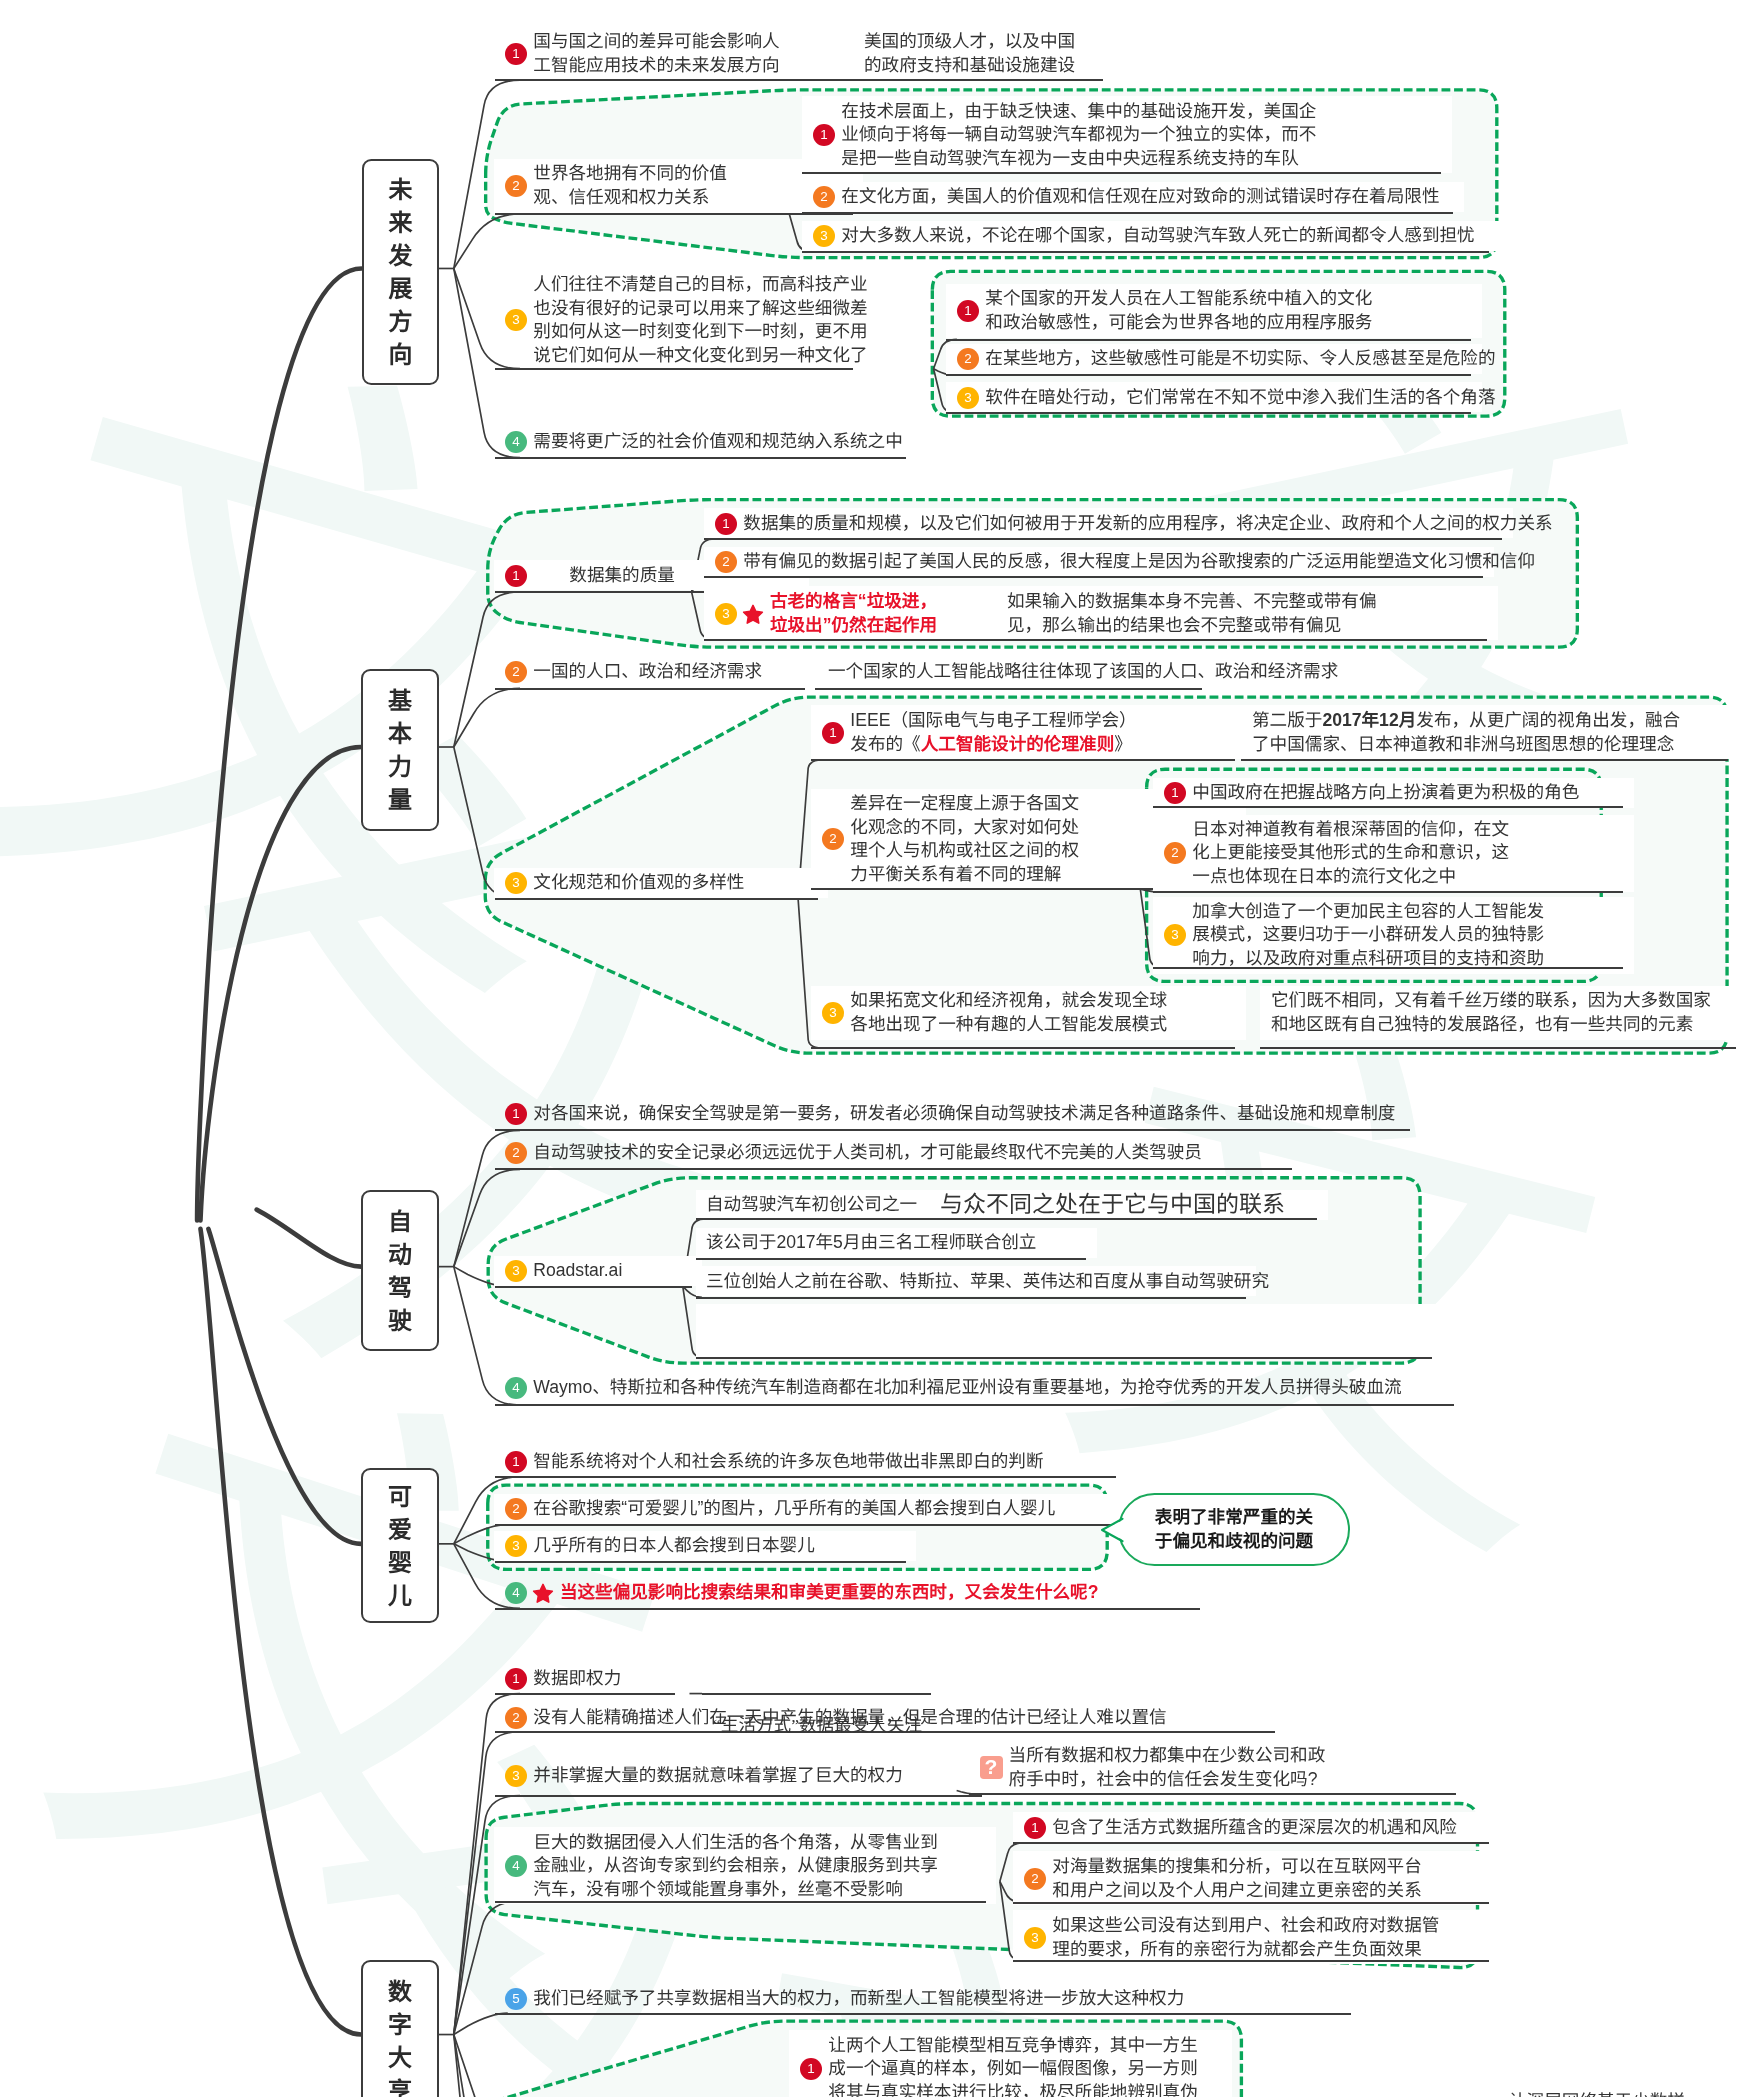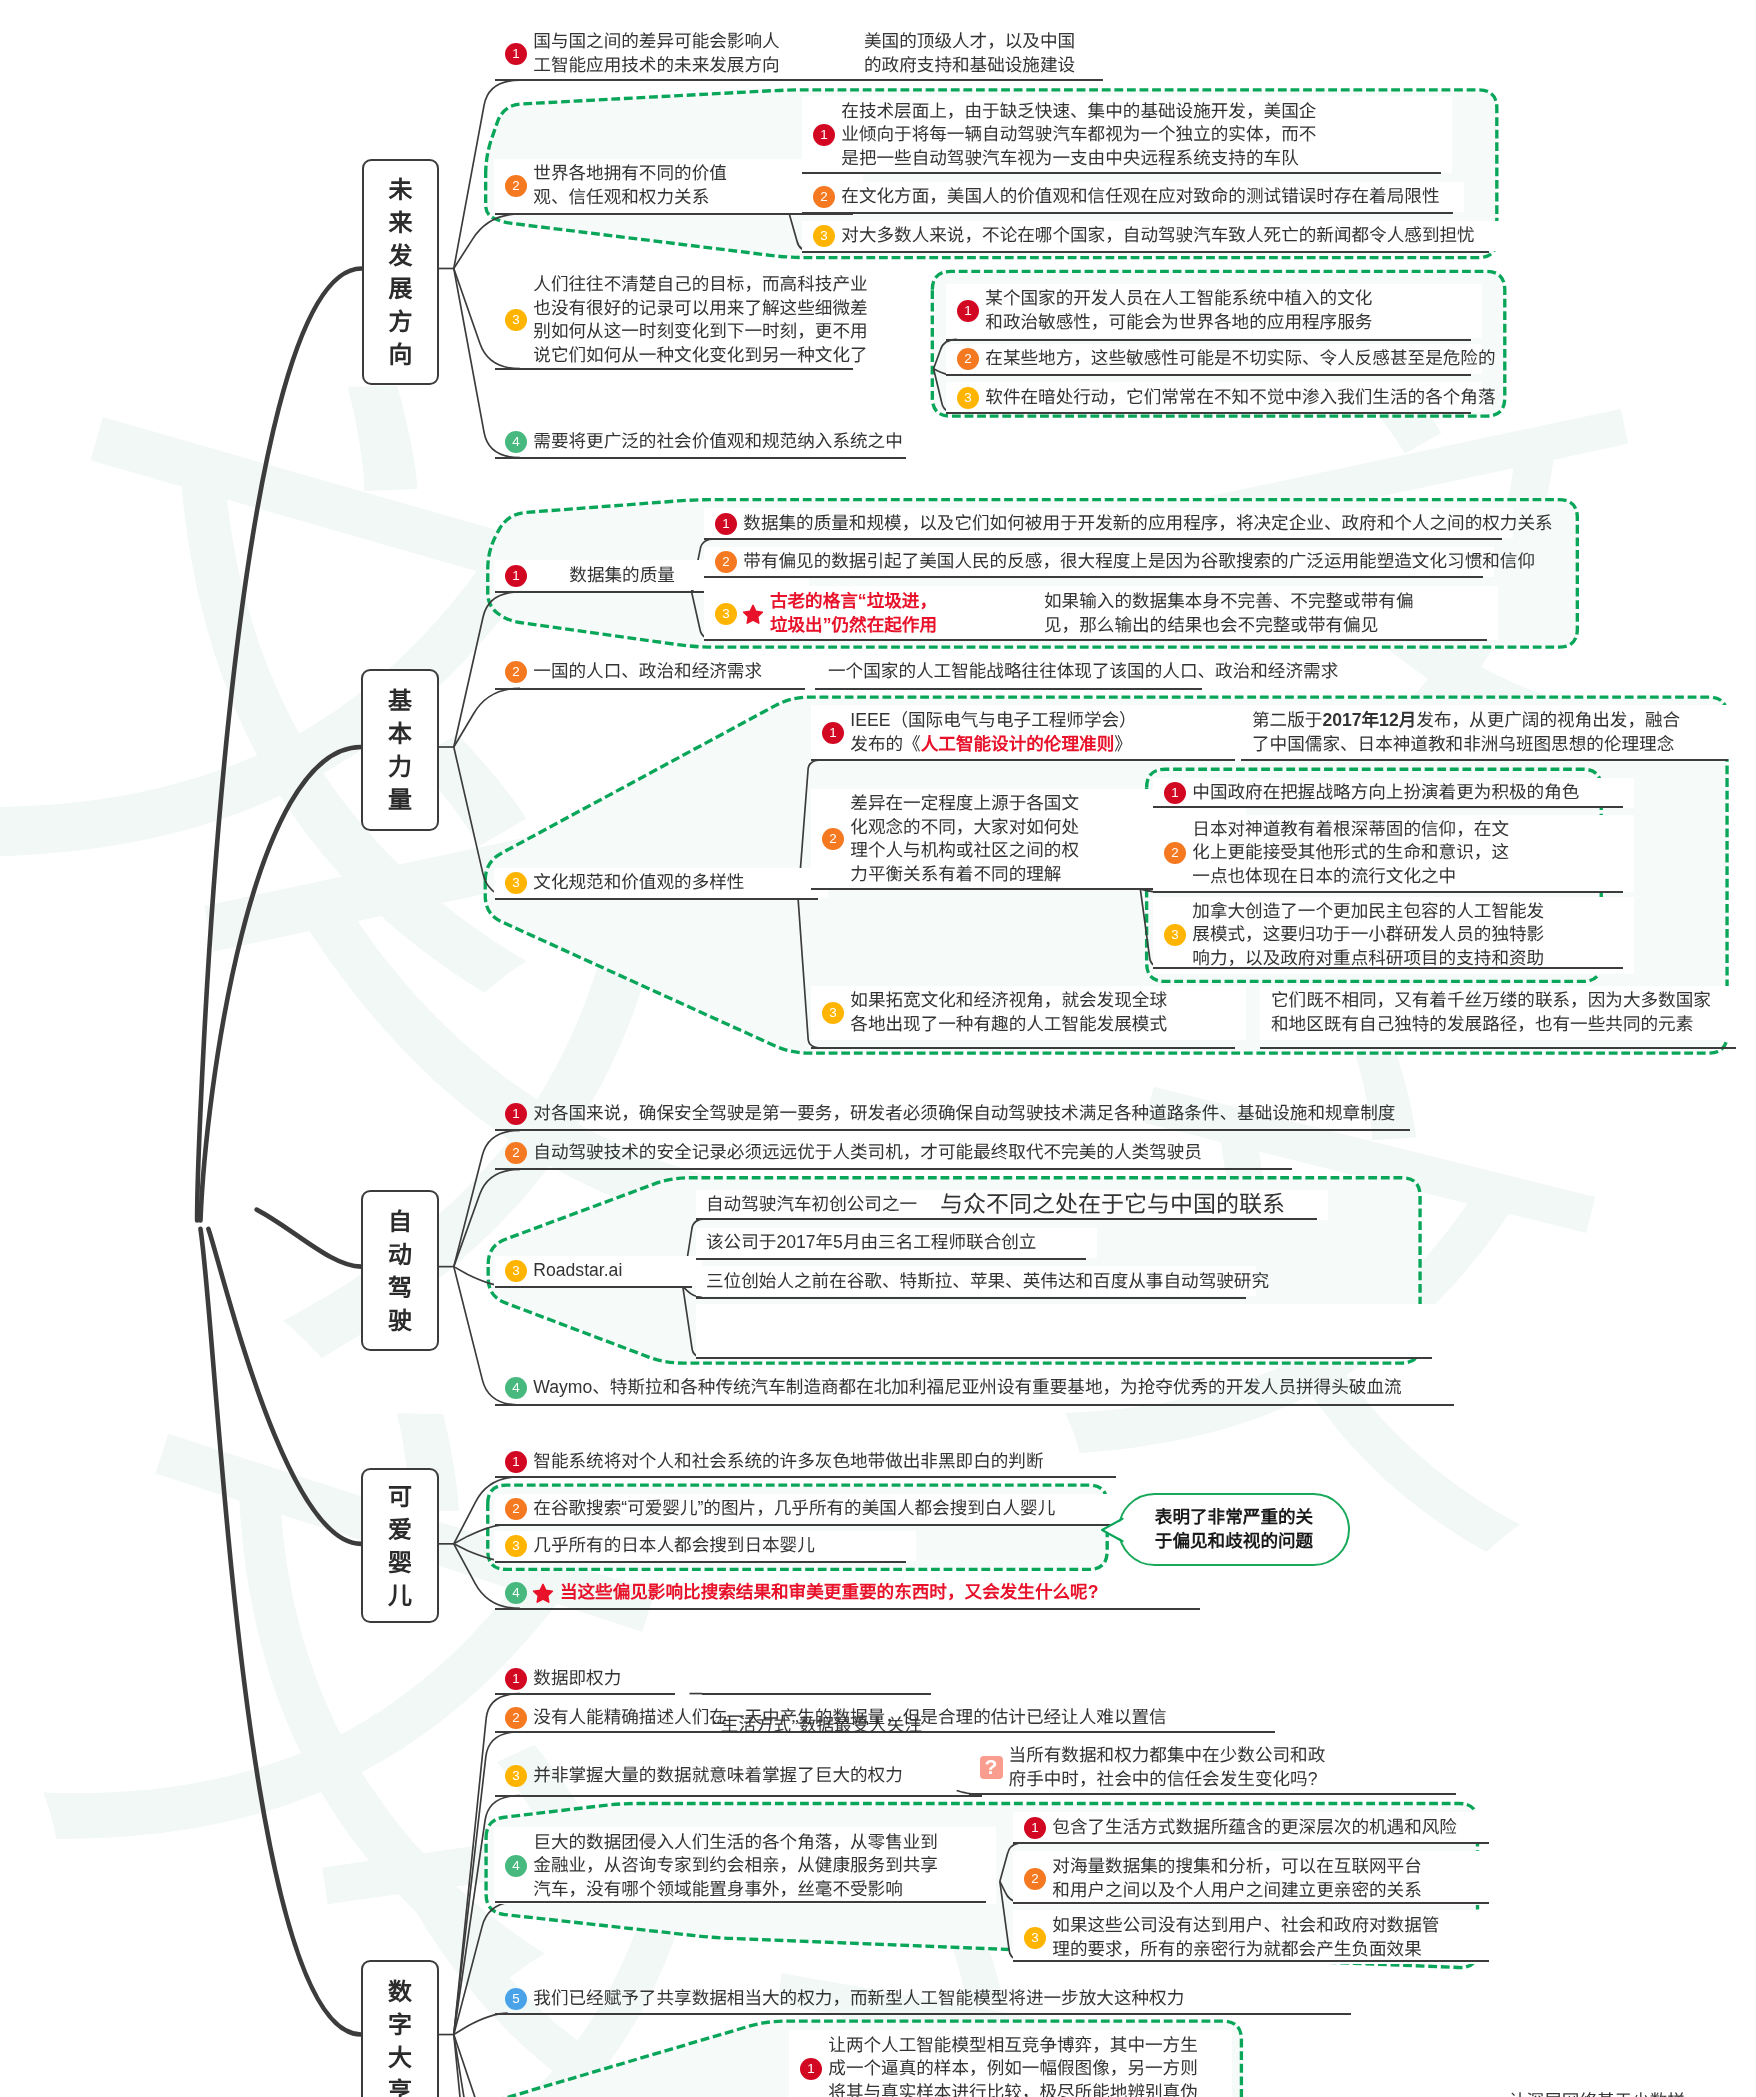--- a/index.html
+++ b/index.html
@@ -232,21 +232,21 @@
       <div style="position: absolute; left: 704px; top: 547px; width: 790px; height: 30px; background: rgb(255, 255, 255); z-index: 0;"></div>
       <div class="topic" style="left: 715px; top: 550px; height: 23.5px; font-size: 17.6px; line-height: 23.5px;"><div class="bdg" style="width: 22px; height: 22px; background: rgb(244, 121, 32); font-size: 13.4px; margin-right: 6.3px;">2</div><div class="txt" style="white-space: pre;">带有偏见的数据引起了美国人民的反感，很大程度上是因为谷歌搜索的广泛运用能塑造文化习惯和信仰</div></div>
       <div class="ul" style="left: 704px; top: 576px; width: 779px; height: 1.7px; background: rgb(60, 60, 60);"></div>
       <div style="position: absolute; left: 704px; top: 586px; width: 302px; height: 54px; background: rgb(255, 255, 255); z-index: 0;"></div>
       <div class="topic" style="left: 715px; top: 590px; height: 47px; font-size: 17.6px; line-height: 23.5px;"><div class="bdg" style="width: 22px; height: 22px; background: rgb(255, 180, 0); font-size: 13.4px; margin-right: 6.3px;">3</div><div class="bdg" style="width: 22px; height: 22px; margin-right: 5.9px; margin-left: -1.3px;"><svg viewBox="0 0 24 24" width="22" height="22" style="overflow:visible">
             <path fill="#e8122a" stroke="#e8122a" stroke-width="1.7" stroke-linejoin="round" d="M12 2.6 L15.1 9.0 L22.2 10.0 L17.1 15.0 L18.3 22.0 L12 18.7 L5.7 22.0 L6.9 15.0 L1.8 10.0 L8.9 9.0 Z"></path>
           </svg></div><div class="txt" style="white-space: pre; color: rgb(232, 18, 42); font-weight: bold;">古老的格言“垃圾进，
 垃圾出”仍然在起作用</div></div>
       <div class="ul" style="left: 704px; top: 639px; width: 292px; height: 1.7px; background: rgb(60, 60, 60);"></div>
       <div style="position: absolute; left: 996px; top: 586px; width: 502px; height: 54px; background: rgb(255, 255, 255); z-index: 0;"></div>
-      <div class="topic" style="left: 1007px; top: 590px; height: 47px; font-size: 17.6px; line-height: 23.5px;"><div class="txt" style="white-space: pre; margin-left: 37px;">如果输入的数据集本身不完善、不完整或带有偏
+      <div class="topic" style="left: 1007px; top: 590px; height: 47px; font-size: 17.6px; line-height: 23.5px;"><div class="txt" style="white-space: pre;">如果输入的数据集本身不完善、不完整或带有偏
 见，那么输出的结果也会不完整或带有偏见</div></div>
       <div class="ul" style="left: 996px; top: 639px; width: 491px; height: 1.7px; background: rgb(60, 60, 60);"></div>
       <div class="topic" style="left: 505px; top: 660px; height: 23.5px; font-size: 17.6px; line-height: 23.5px;"><div class="bdg" style="width: 22px; height: 22px; background: rgb(244, 121, 32); font-size: 13.4px; margin-right: 6.3px;">2</div><div class="txt" style="white-space: pre;">一国的人口、政治和经济需求</div></div>
       <div class="ul" style="left: 495px; top: 688px; width: 310px; height: 1.7px; background: rgb(60, 60, 60);"></div>
       <div class="topic" style="left: 828px; top: 660px; height: 23.5px; font-size: 17.6px; line-height: 23.5px;"><div class="txt" style="white-space: pre;">一个国家的人工智能战略往往体现了该国的人口、政治和经济需求</div></div>
       <div class="ul" style="left: 815px; top: 688px; width: 387px; height: 1.7px; background: rgb(60, 60, 60);"></div>
       <div style="position: absolute; left: 494px; top: 868px; width: 334px; height: 30px; background: rgb(255, 255, 255); z-index: 0;"></div>
       <div class="topic" style="left: 505px; top: 871px; height: 23.5px; font-size: 17.6px; line-height: 23.5px;"><div class="bdg" style="width: 22px; height: 22px; background: rgb(255, 180, 0); font-size: 13.4px; margin-right: 6.3px;">3</div><div class="txt" style="white-space: pre;">文化规范和价值观的多样性</div></div>
       <div class="ul" style="left: 495px; top: 898px; width: 323px; height: 1.7px; background: rgb(60, 60, 60);"></div>
       <div style="position: absolute; left: 811px; top: 705px; width: 435px; height: 54px; background: rgb(255, 255, 255); z-index: 0;"></div>

